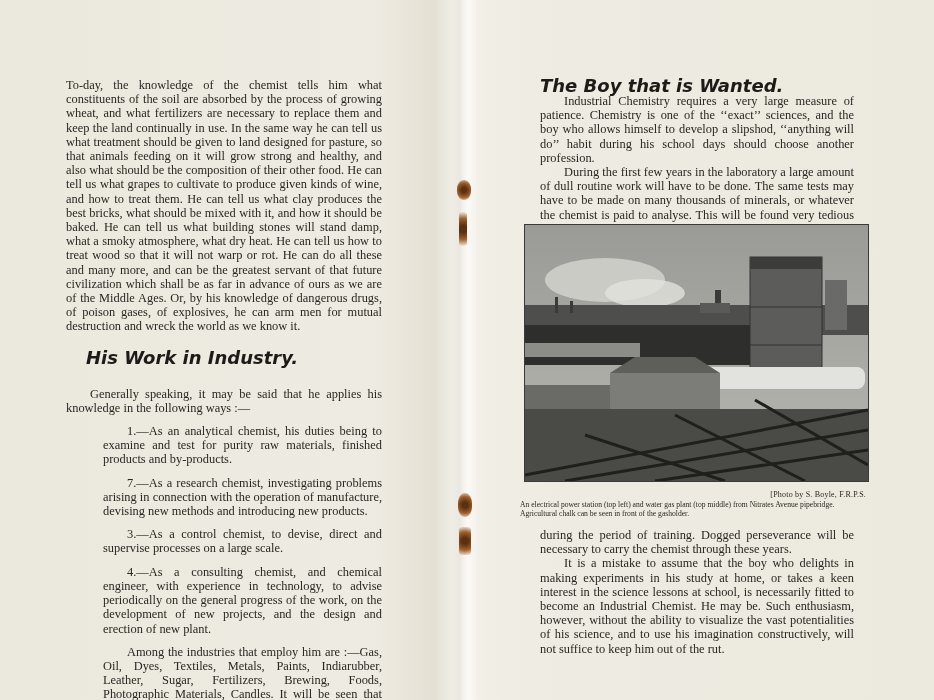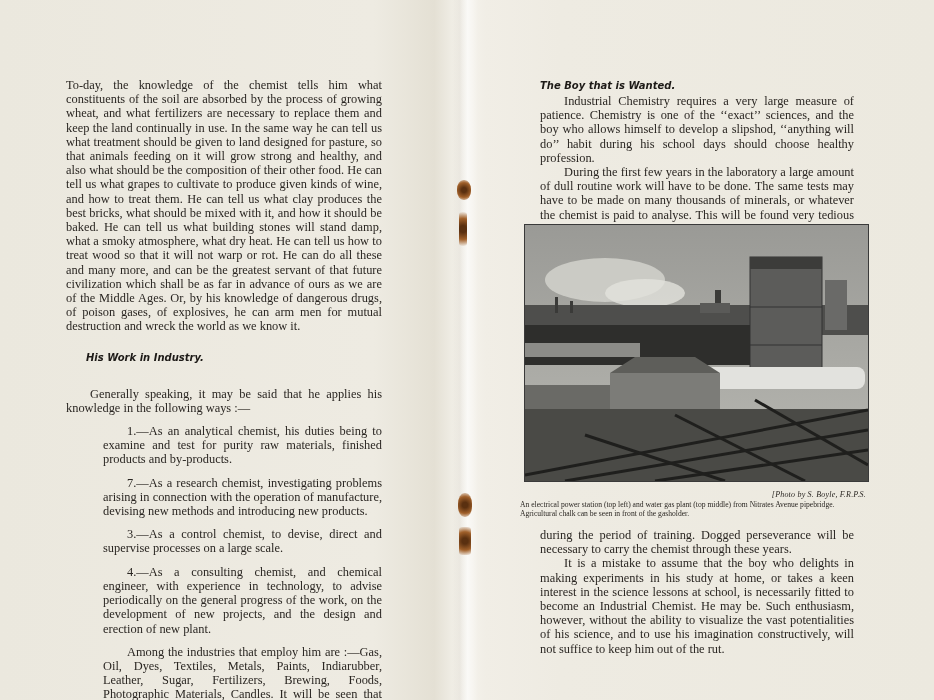--- a/index.html
+++ b/index.html
@@ -25,29 +25,29 @@
   .text-col {
     position: absolute; font-size: 12.4px; line-height: 14.2px; text-align: justify;
   }
   .left-col { left: 66px; top: 78px; width: 316px; }
   .right-col { left: 540px; width: 314px; }
   p { margin: 0; }
   .indent { text-indent: 24px; }
   .gap { margin-top: 9px; margin-left: 37px; }
   h2 {
     margin: 0; font-family: "DejaVu Sans", sans-serif; font-style: italic; font-weight: bold;
-    font-size: 10px; line-height: 16px; color: #1d1a17;
+    font-size: 18px; line-height: 16px; color: #1d1a17;
   }
   .photo {
     position: absolute; left: 524px; top: 224px; width: 343px; height: 256px;
     border: 1px solid #3a3a3a; overflow: hidden; background: #8a8a86;
   }
   .credit {
     position: absolute; left: 524px; top: 490px; width: 342px; text-align: right;
-    font-size: 8px; font-style: italic; letter-spacing: 0.2px;
+    font-size: 8px; letter-spacing: 0.2px;
   }
   .caption {
     position: absolute; left: 520px; top: 500px; width: 352px; text-align: left;
     font-size: 7.6px; line-height: 9px;
   }
 </style>
 </head>
 <body>
 
 <div class="spread">
@@ -66,21 +66,21 @@
       <p class="indent gap">7.—As a research chemist, investigating problems arising in connection with the operation of manufacture, devising new methods and introducing new products.</p>
       <p class="indent gap">3.—As a control chemist, to devise, direct and supervise processes on a large scale.</p>
       <p class="indent gap">4.—As a consulting chemist, and chemical engineer, with experience in technology, to advise periodically on the general progress of the work, on the development of new projects, and the design and erection of new plant.</p>
       <p class="indent gap">Among the industries that employ him are :—Gas, Oil, Dyes, Textiles, Metals, Paints, Indiarubber, Leather, Sugar, Fertilizers, Brewing, Foods, Photographic Materials, Candles. It will be seen that Industrial Chemistry covers a wide range of subjects, and it need not be said that it is usual to specialize in some particular branch.</p>
     </div>
   </div>
 
   <div class="page page-right"></div>
   <div class="text-col right-col" style="top:78px;">
     <h2>The Boy that is Wanted.</h2>
-    <p class="indent">Industrial Chemistry requires a very large measure of patience. Chemistry is one of the ‘‘exact’’ sciences, and the boy who allows himself to develop a slipshod, ‘‘anything will do’’ habit during his school days should choose healthy profession.</p>
+    <p class="indent">Industrial Chemistry requires a very large measure of patience. Chemistry is one of the ‘‘exact’’ sciences, and the boy who allows himself to develop a slipshod, ‘‘anything will do’’ habit during his school days should choose another profession.</p>
     <p class="indent">During the first few years in the laboratory a large amount of dull routine work will have to be done. The same tests may have to be made on many thousands of minerals, or whatever the chemist is paid to analyse. This will be found very tedious after the variety of work that is to be met with</p>
   </div>
 
   <div class="photo">
     <svg width="343" height="256" viewBox="0 0 343 256">
       <defs>
         <linearGradient id="sky" x1="0" y1="0" x2="0" y2="1">
           <stop offset="0" stop-color="#9a9a96"></stop>
           <stop offset="1" stop-color="#b8b8b2"></stop>
         </linearGradient>

